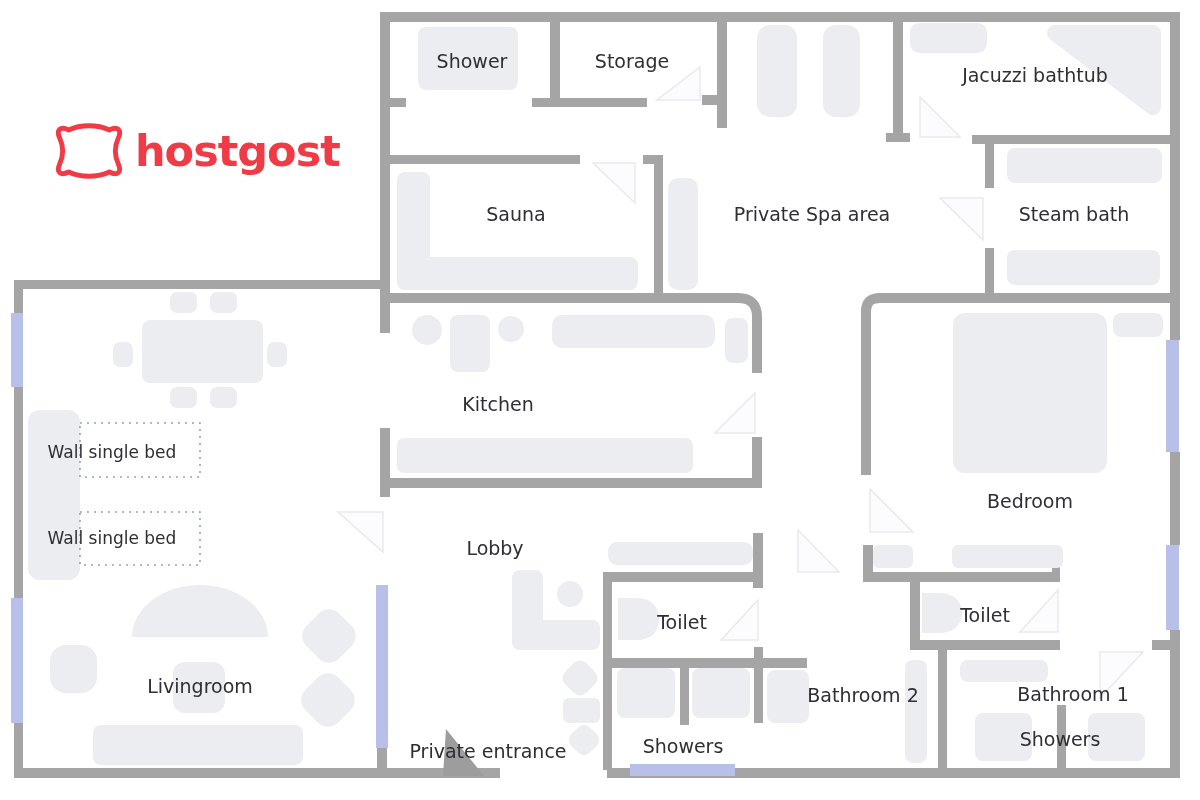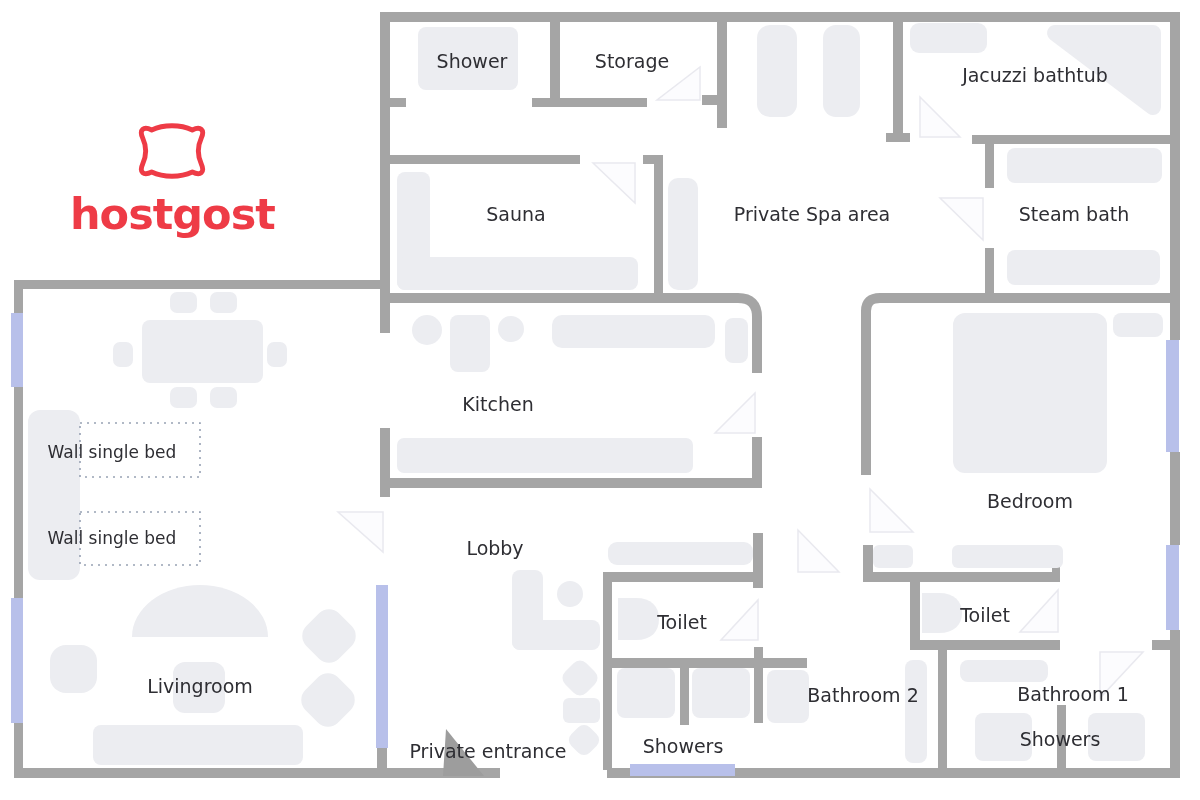--- a/index.html
+++ b/index.html
@@ -7,21 +7,21 @@
           font-family:"DejaVu Sans",sans-serif;}
   .plan{position:absolute;left:0;top:0;width:1200px;height:800px;}
   .plan text{font-family:"DejaVu Sans",sans-serif;font-size:19px;fill:#2e2e33;text-anchor:middle;}
   .plan text.small{font-size:17px;}
   .wall{fill:#a5a5a5;}
   .wallpath{stroke:#a5a5a5;stroke-width:10;fill:none;}
   .furn{fill:#ecedf1;}
   .door{fill:#fcfcfe;stroke:#e9e9ef;stroke-width:1.5;}
   .win{fill:#b8c0ea;}
   .dashrect{fill:none;stroke:#98a2b4;stroke-width:1.6;stroke-dasharray:2 5;}
-  .logo{position:absolute;left:70px;top:120px;display:flex;align-items:center;gap:11px;flex-direction:column;}
+  .logo{position:absolute;left:54px;top:120px;display:flex;align-items:center;gap:11px;}
   .logo-text{font-family:"DejaVu Sans",sans-serif;font-weight:700;font-size:43px;
              letter-spacing:-1px;color:#ee3b46;line-height:1;}
 </style>
 </head>
 <body>
 
 <div class="canvas">
 
   <div class="logo">
     <svg width="70" height="62" viewBox="0 0 100 88">

